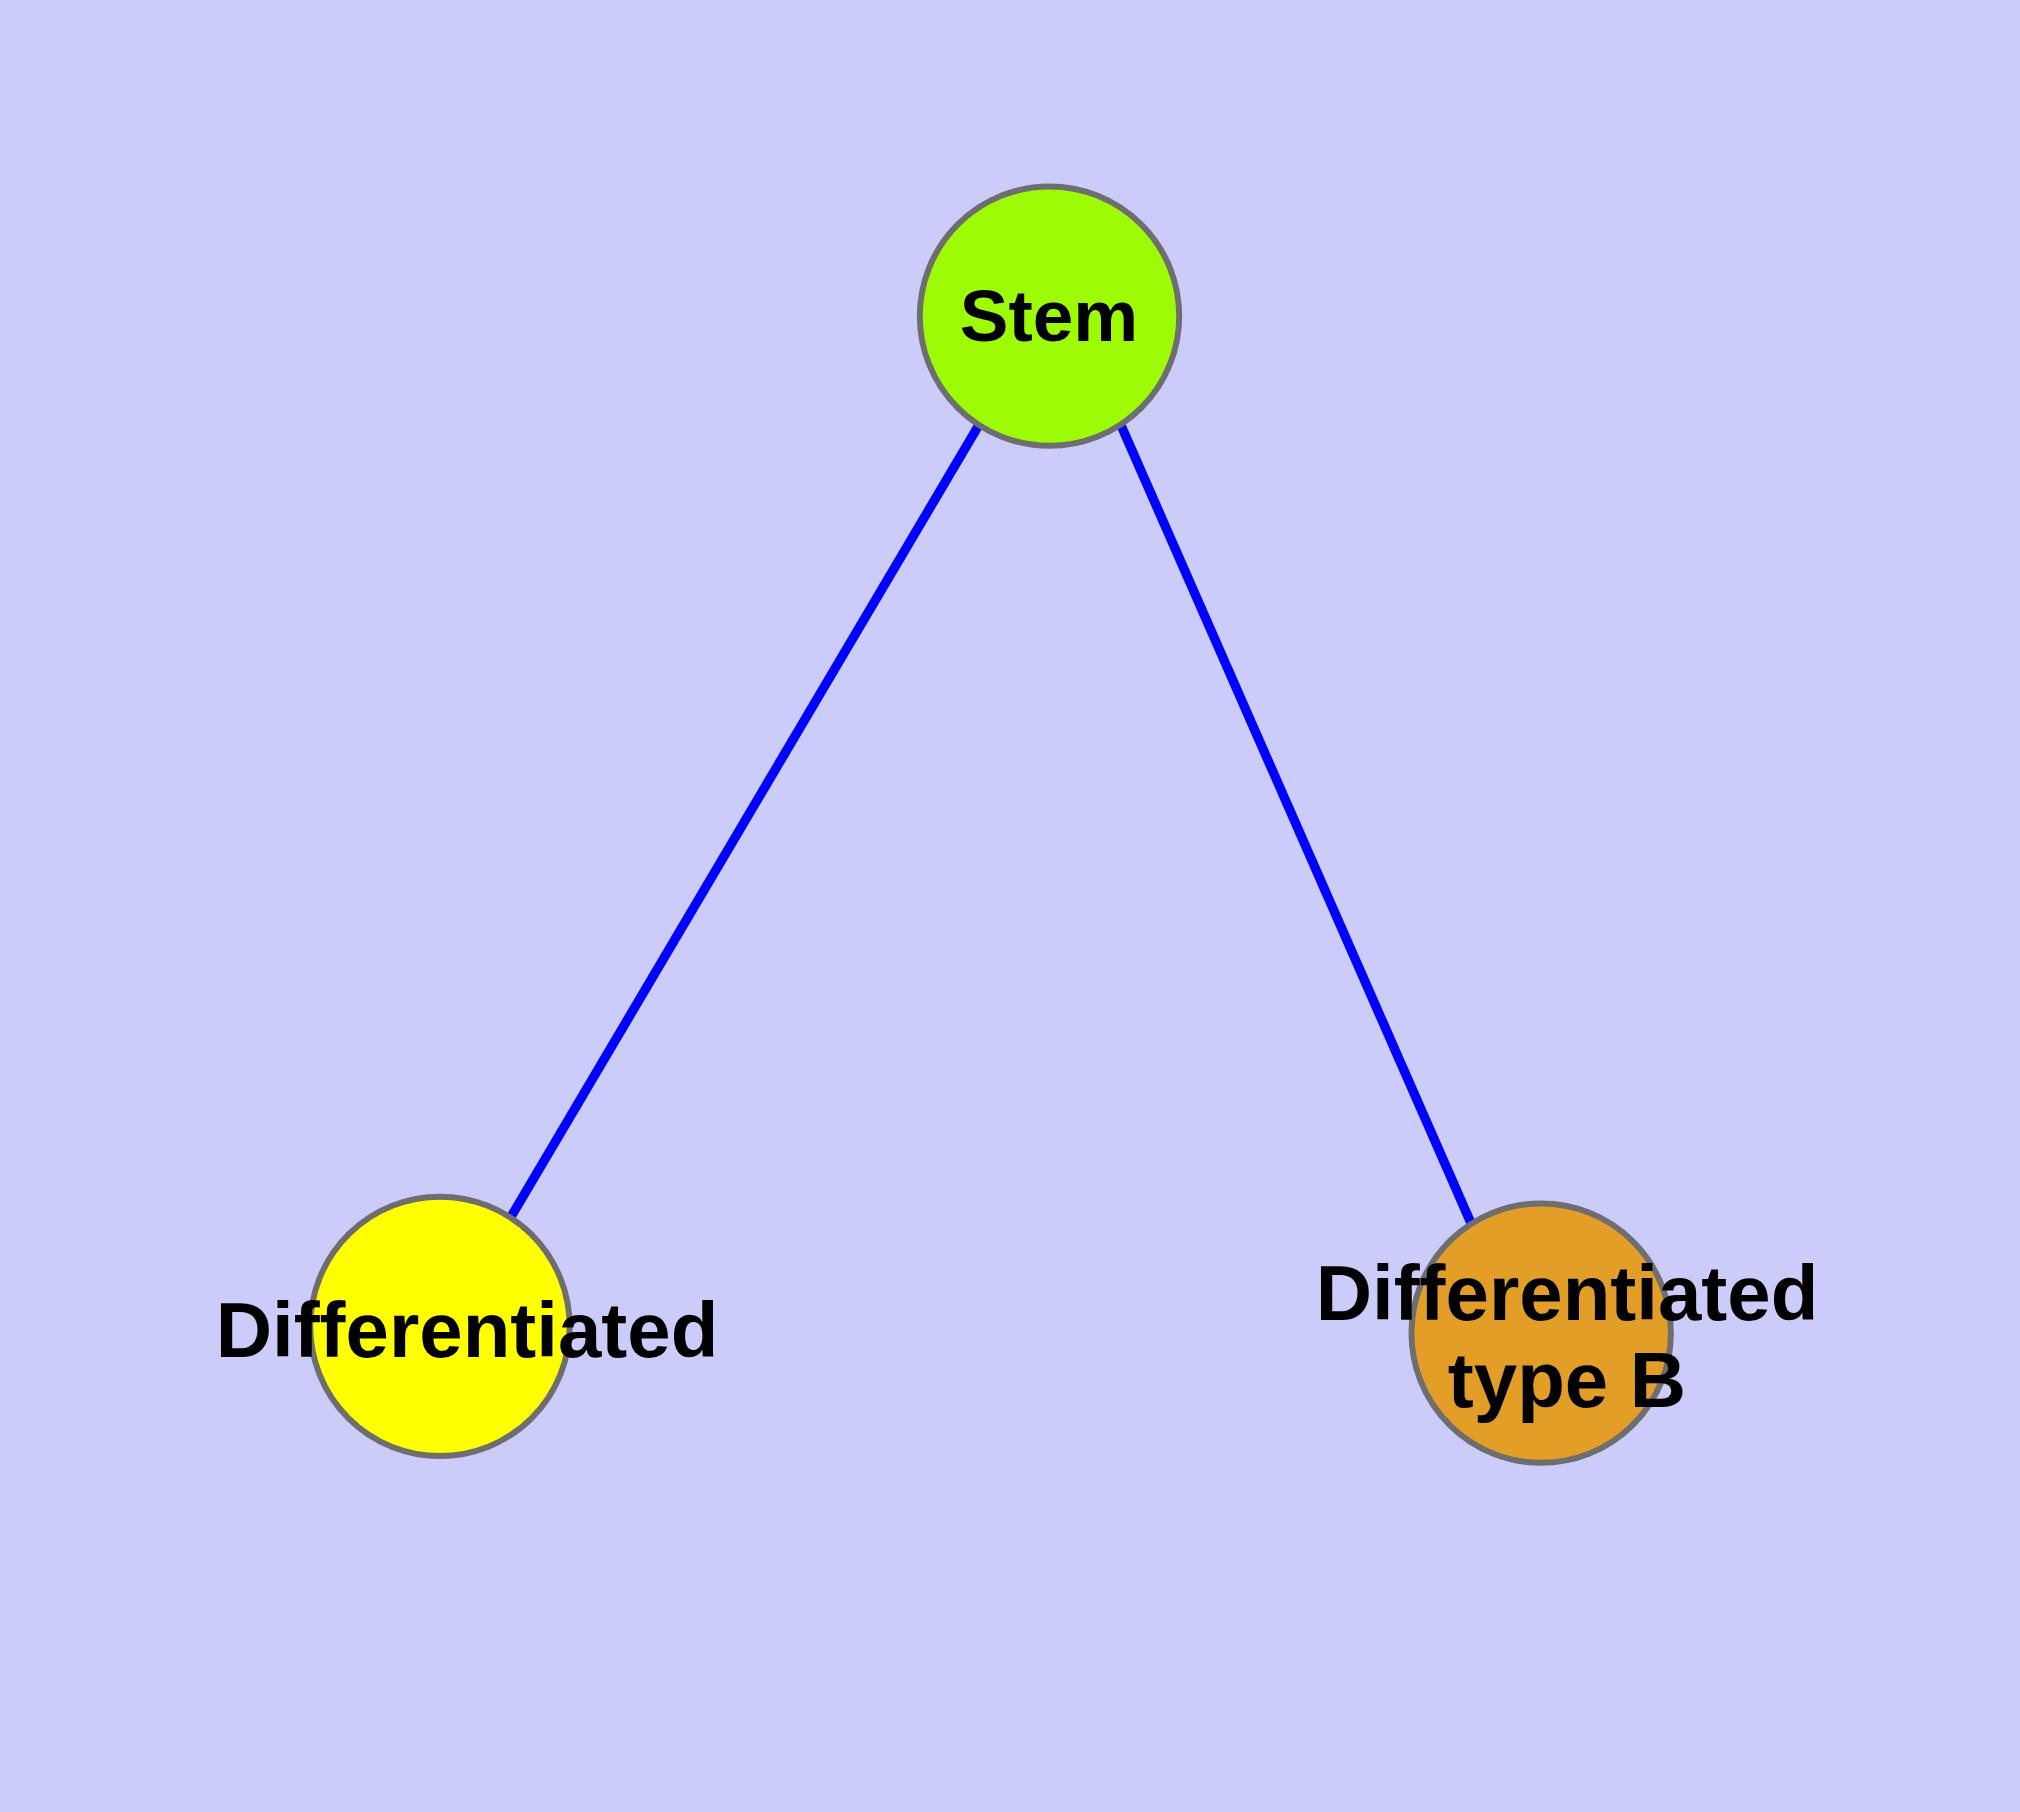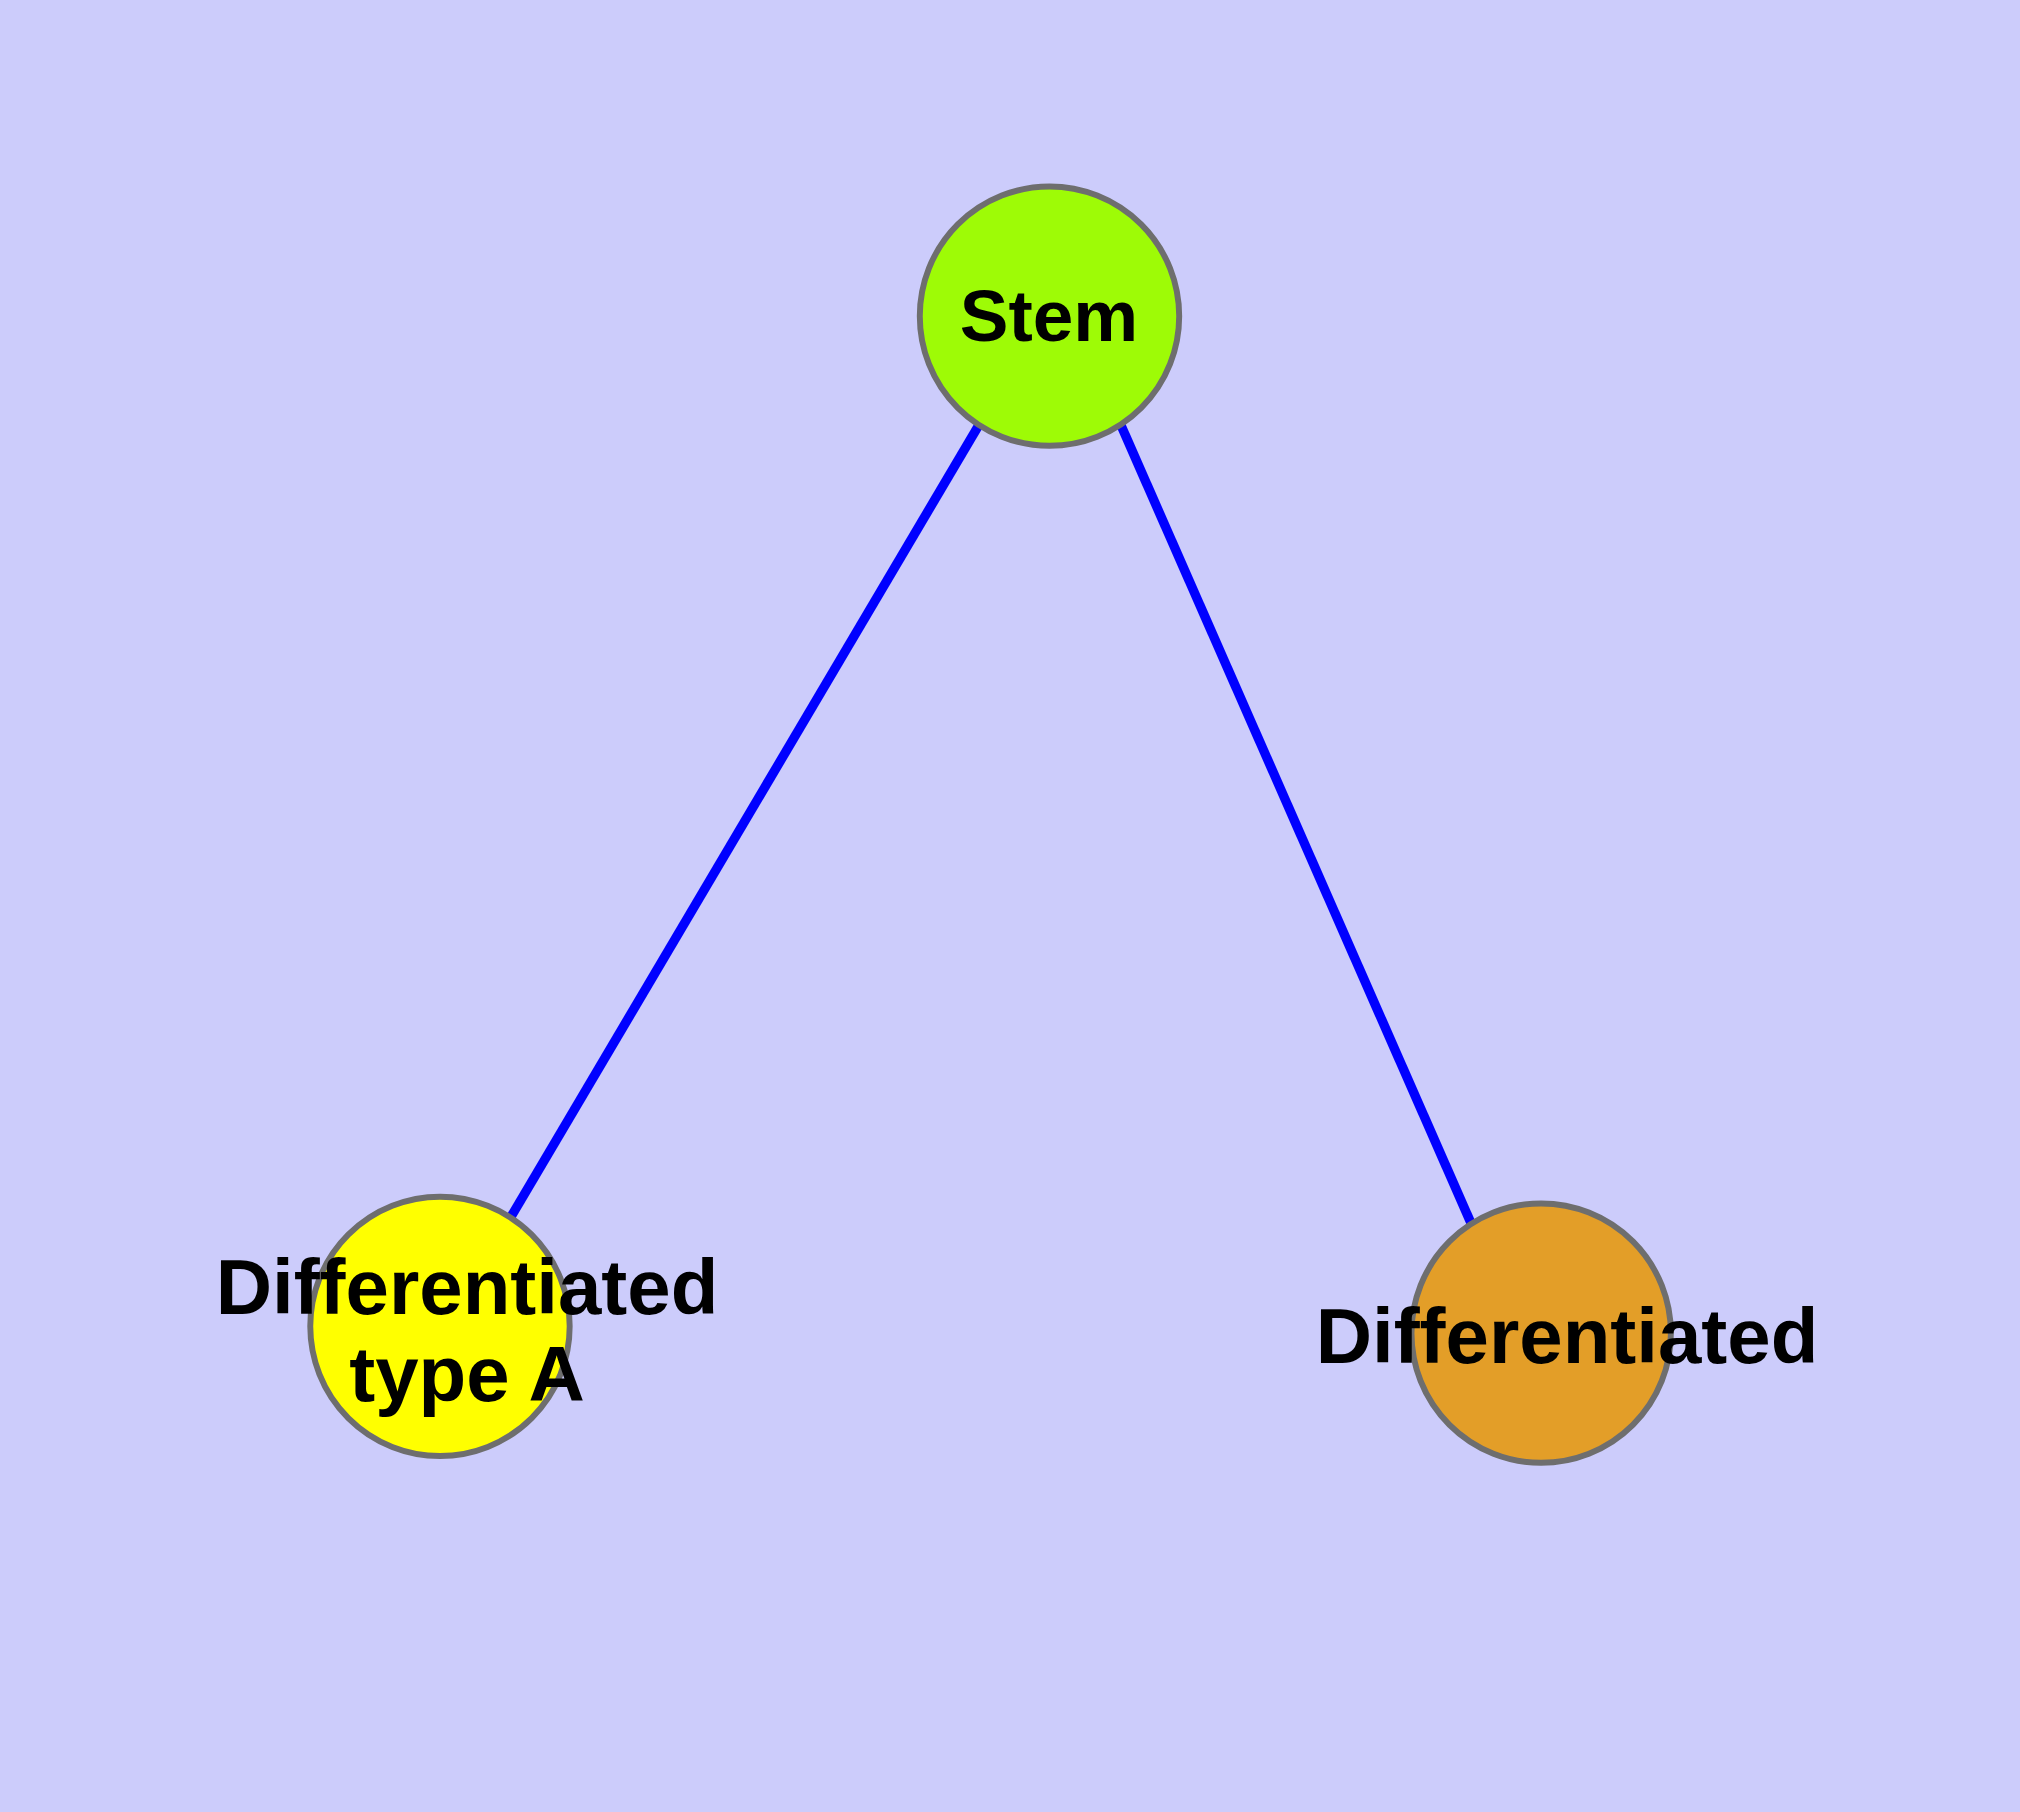--- a/index.html
+++ b/index.html
@@ -57,18 +57,18 @@
       </g>
     <g id="nodes-layer">
         <circle cx="1238" cy="373" r="153" fill="#9efb06" stroke="#6e6e6e" stroke-width="7"></circle>
         <circle cx="519" cy="1565" r="153" fill="#ffff00" stroke="#6e6e6e" stroke-width="7"></circle>
         <circle cx="1818" cy="1573" r="153" fill="#e39e28" stroke="#6e6e6e" stroke-width="7"></circle>
       </g>
   </svg>
 
   <div id="labels-layer">
       <div class="node-label inside" style="left: 1049px; top: 316px; color: rgb(0, 0, 0);"><div>Stem</div></div>
-      <div class="node-label outside" style="left: 421px; top: 1331px; color: rgb(0, 0, 0);"><div>Differentiated</div><div>type A</div></div>
-      <div class="node-label outside" style="left: 1521px; top: 1337px; color: rgb(0, 0, 0);"><div>Differentiated</div></div>
+      <div class="node-label outside" style="left: 421px; top: 1331px; color: rgb(0, 0, 0);"><div>Differentiated</div></div>
+      <div class="node-label outside" style="left: 1521px; top: 1337px; color: rgb(0, 0, 0);"><div>Differentiated</div><div>type B</div></div>
     </div>
 
 </div>
 
 
 </body></html>

